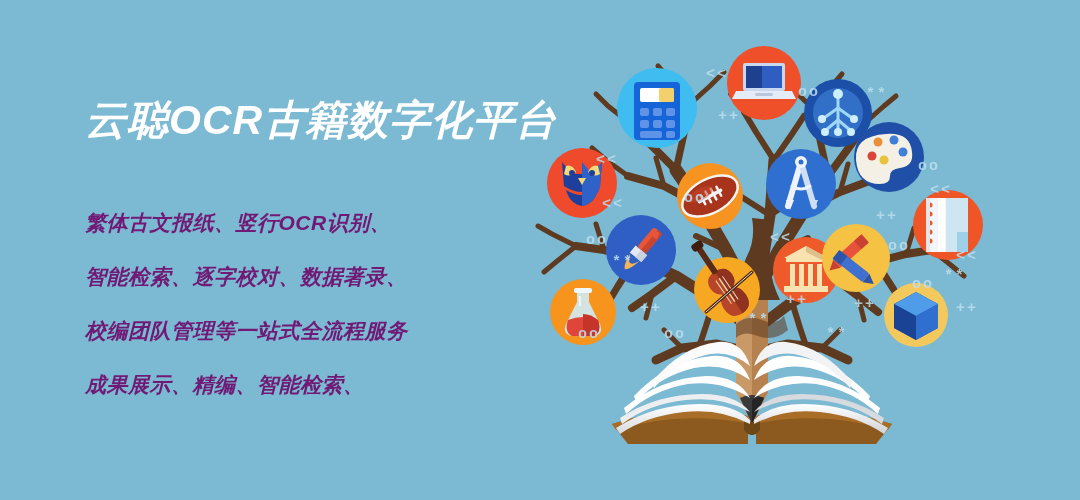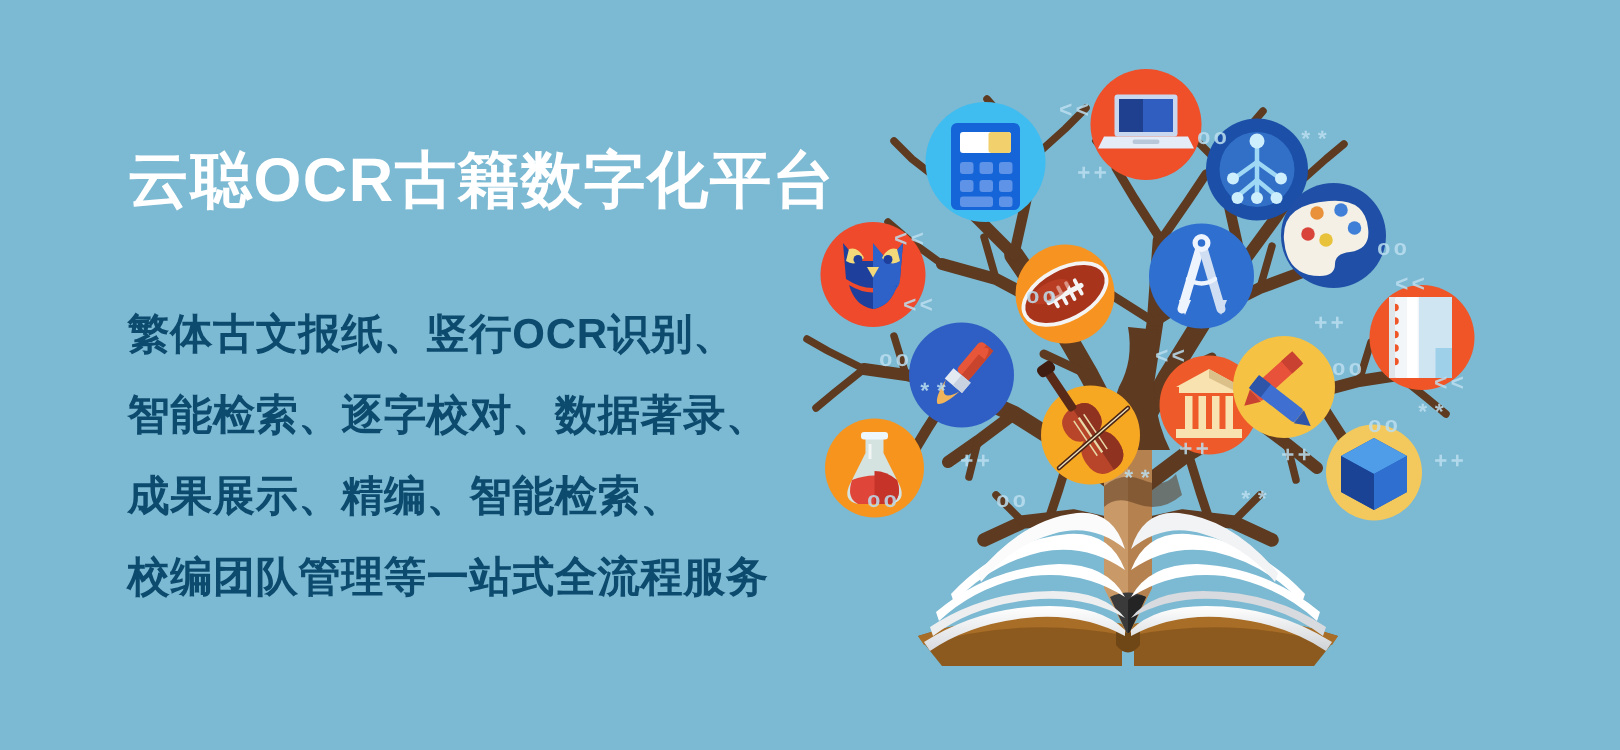--- a/index.html
+++ b/index.html
@@ -19,39 +19,40 @@
     background: #7cb9d2;
     overflow: hidden;
   }
   .text-block {
     position: absolute;
     left: 0;
     top: 0;
     width: 600px;
     height: 388px;
     z-index: 20;
+    font-style: italic;
   }
   .headline {
     position: absolute;
     left: 85px;
     top: 98px;
     font-size: 41px;
     font-weight: bold;
     color: #ffffff;
     letter-spacing: 1px;
     white-space: nowrap;
     line-height: 1.1;
   }
   .desc {
     position: absolute;
     left: 85px;
     top: 196px;
-    font-size: 28px;
+    font-size: 21px;
     font-weight: bold;
-    color: #0c4a6e;
+    color: #701a75;
     line-height: 54px;
     letter-spacing: 0.5px;
     white-space: nowrap;
   }
   .desc div { white-space: nowrap; }
   .art {
     position: absolute;
     left: 0;
     top: 0;
     width: 1080px;
@@ -384,18 +385,18 @@
     <span class="deco" style="left:854px;top:296px;">++</span>
     <span class="deco" style="left:596px;top:152px;">&lt;&lt;</span>
     <span class="deco" style="left:956px;top:300px;">++</span>
   </div>
 
   <div class="text-block">
     <div class="headline">云聪OCR古籍数字化平台</div>
     <div class="desc">
       <div>繁体古文报纸、竖行OCR识别、</div>
       <div>智能检索、逐字校对、数据著录、</div>
+      <div>校编团队管理等一站式全流程服务</div>
       <div>成果展示、精编、智能检索、</div>
-      <div>校编团队管理等一站式全流程服务</div>
     </div>
   </div>
 
 </div>
 
 </body></html>

